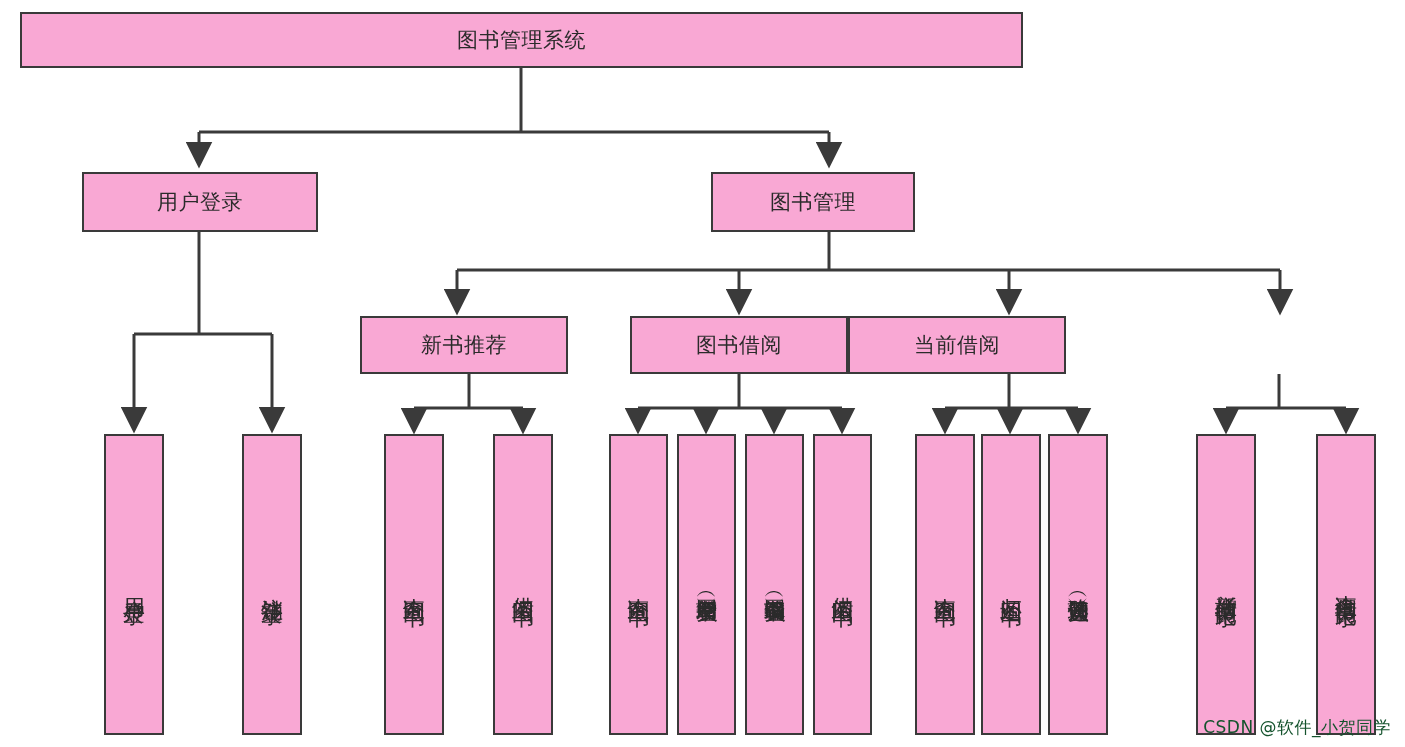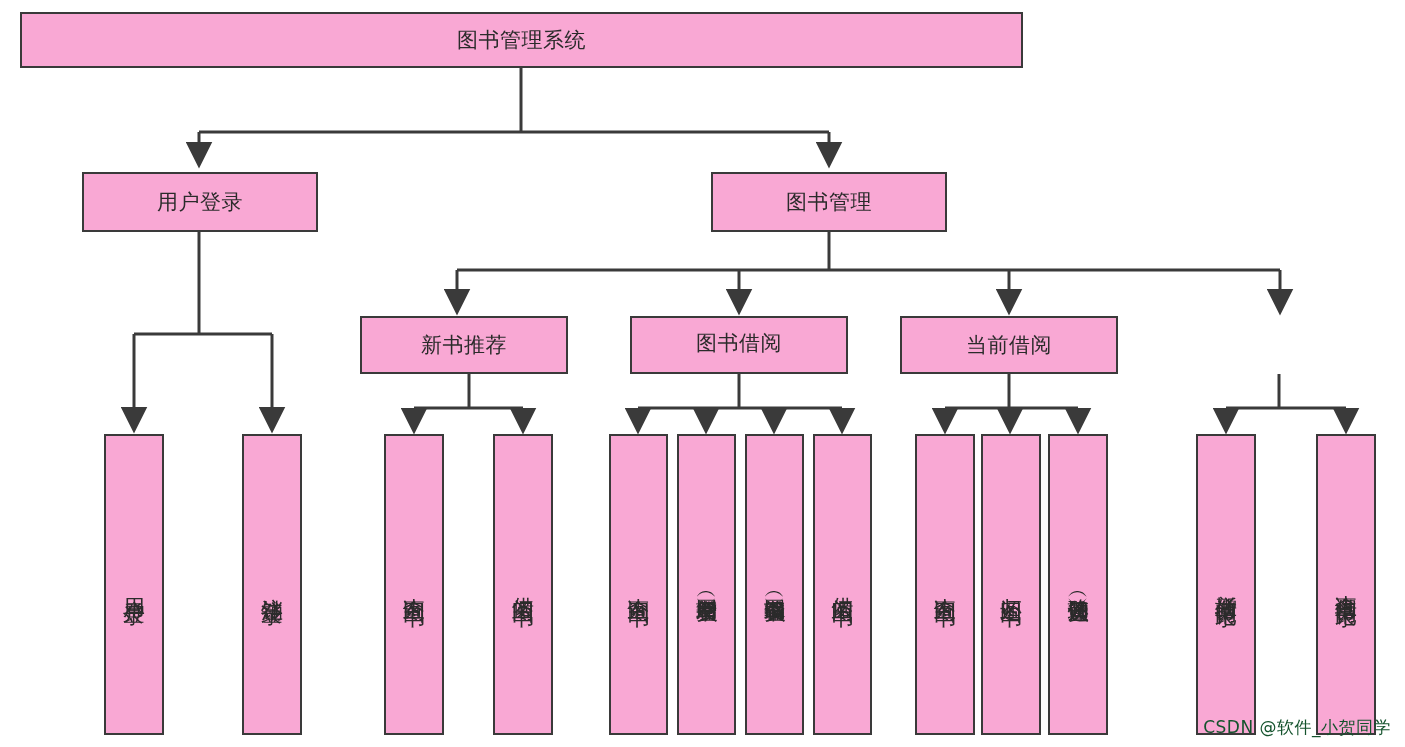--- a/index.html
+++ b/index.html
@@ -130,31 +130,31 @@
     </g>
   </svg>
 
   <div class="node h" style="left:20px; top:12px; width:1003px; height:56px;">
     <span class="label">图书管理系统</span>
   </div>
 
   <div class="node h" style="left:82px; top:172px; width:236px; height:60px;">
     <span class="label">用户登录</span>
   </div>
-  <div class="node h" style="left:711px; top:172px; width:236px; height:60px;">
+  <div class="node h" style="left:711px; top:172px; width:204px; height:60px;">
     <span class="label">图书管理</span>
   </div>
 
   <div class="node h" style="left:360px; top:316px; width:208px; height:58px;">
     <span class="label">新书推荐</span>
   </div>
-  <div class="node h" style="left:630px; top:316px; width:218px; height:58px;font-family:Liberation Mono, monospace;">
+  <div class="node h" style="left:630px; top:316px; width:218px; height:58px;">
     <span class="label">图书借阅</span>
   </div>
-  <div class="node h" style="left:900px; top:316px; width:218px; height:58px;">
+  <div class="node h" style="left:848px; top:316px; width:218px; height:58px;">
     <span class="label">当前借阅</span>
   </div>
 
   <div class="node v" style="left:104px; top:434px; width:60px; height:301px;">
     <span class="label">用户登录</span>
   </div>
   <div class="node v" style="left:242px; top:434px; width:60px; height:301px;">
     <span class="label">注销登录</span>
   </div>
 

